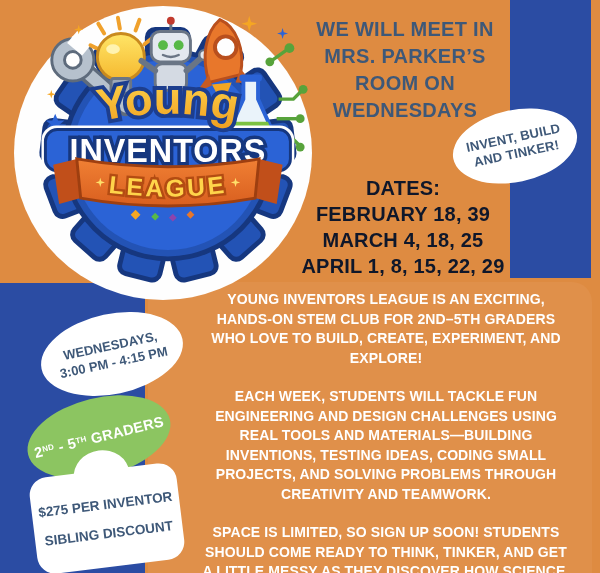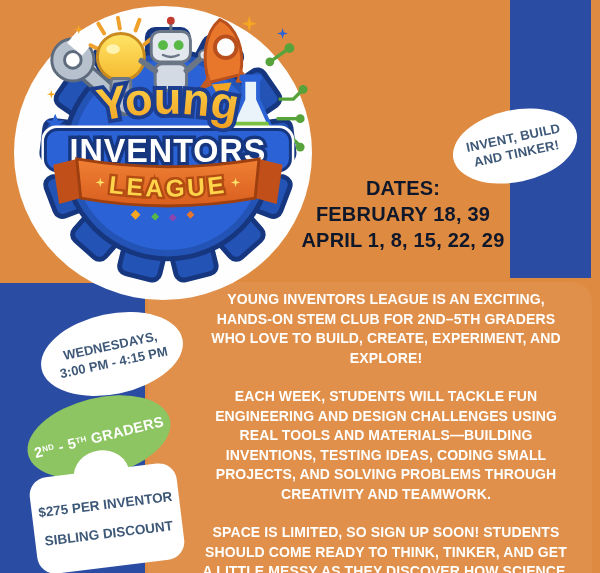--- a/index.html
+++ b/index.html
@@ -185,29 +185,36 @@
 
       <g>
         <polygon points="122,208 127,213 122,218 117,213" fill="#F5A623"></polygon>
         <polygon points="142,211 146,215 142,219 138,215" fill="#58B947"></polygon>
         <polygon points="160,212 164,216 160,220 156,216" fill="#8E44AD"></polygon>
         <polygon points="178,209 182,213 178,217 174,213" fill="#E8772B"></polygon>
       </g>
     </svg>
   </div>
 
+  <div class="abs heading">
+    <div>WE WILL MEET IN</div>
+    <div>MRS. PARKER’S</div>
+    <div>ROOM ON</div>
+    <div>WEDNESDAYS</div>
+  </div>
 
   <div class="abs invent-badge">
     <div>INVENT, BUILD</div>
     <div>AND TINKER!</div>
   </div>
 
   <div class="abs dates">
     <div>DATES:</div>
     <div>FEBRUARY 18, 39</div>
+    <div>MARCH 4, 18, 25</div>
     <div>APRIL 1, 8, 15, 22, 29</div>
   </div>
 
   <div class="abs body-text">
     <p>YOUNG INVENTORS LEAGUE IS AN EXCITING, HANDS-ON STEM CLUB FOR 2ND–5TH GRADERS WHO LOVE TO BUILD, CREATE, EXPERIMENT, AND EXPLORE!</p>
     <p>EACH WEEK, STUDENTS WILL TACKLE FUN ENGINEERING AND DESIGN CHALLENGES USING REAL TOOLS AND MATERIALS—BUILDING INVENTIONS, TESTING IDEAS, CODING SMALL PROJECTS, AND SOLVING PROBLEMS THROUGH CREATIVITY AND TEAMWORK.</p>
     <p>SPACE IS LIMITED, SO SIGN UP SOON! STUDENTS SHOULD COME READY TO THINK, TINKER, AND GET A LITTLE MESSY AS THEY DISCOVER HOW SCIENCE, TECHNOLOGY, AND IMAGINATION COME TOGETHER!</p>
   </div>
 
   <div class="abs oval-schedule">

